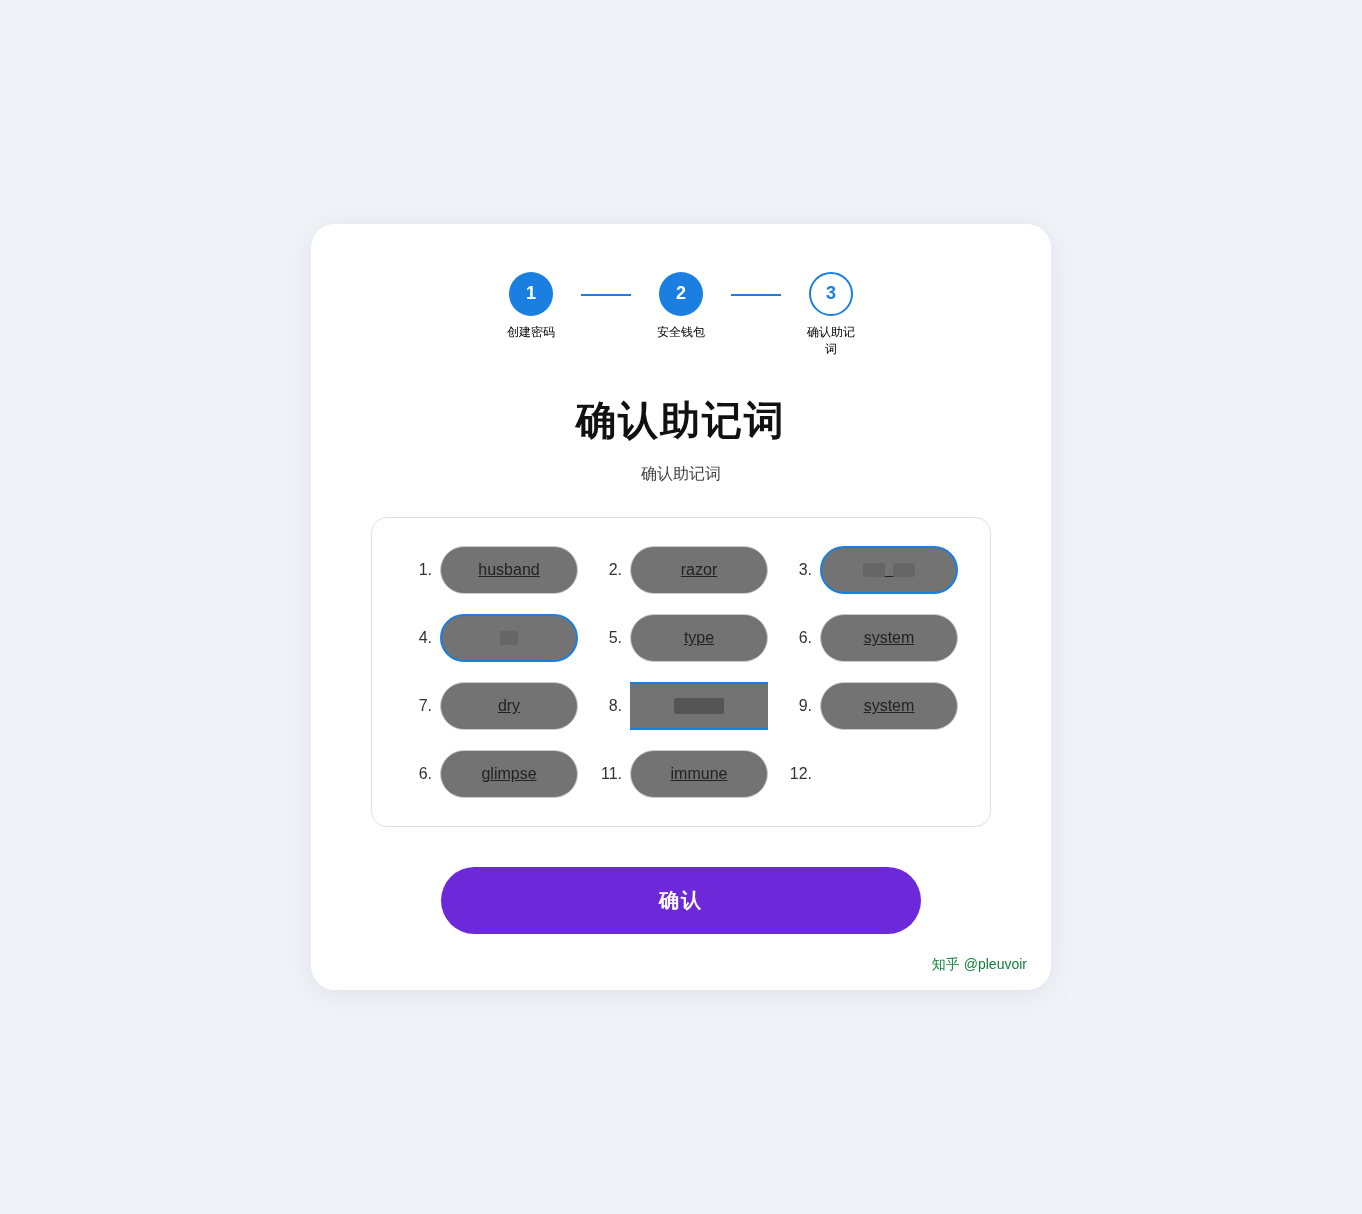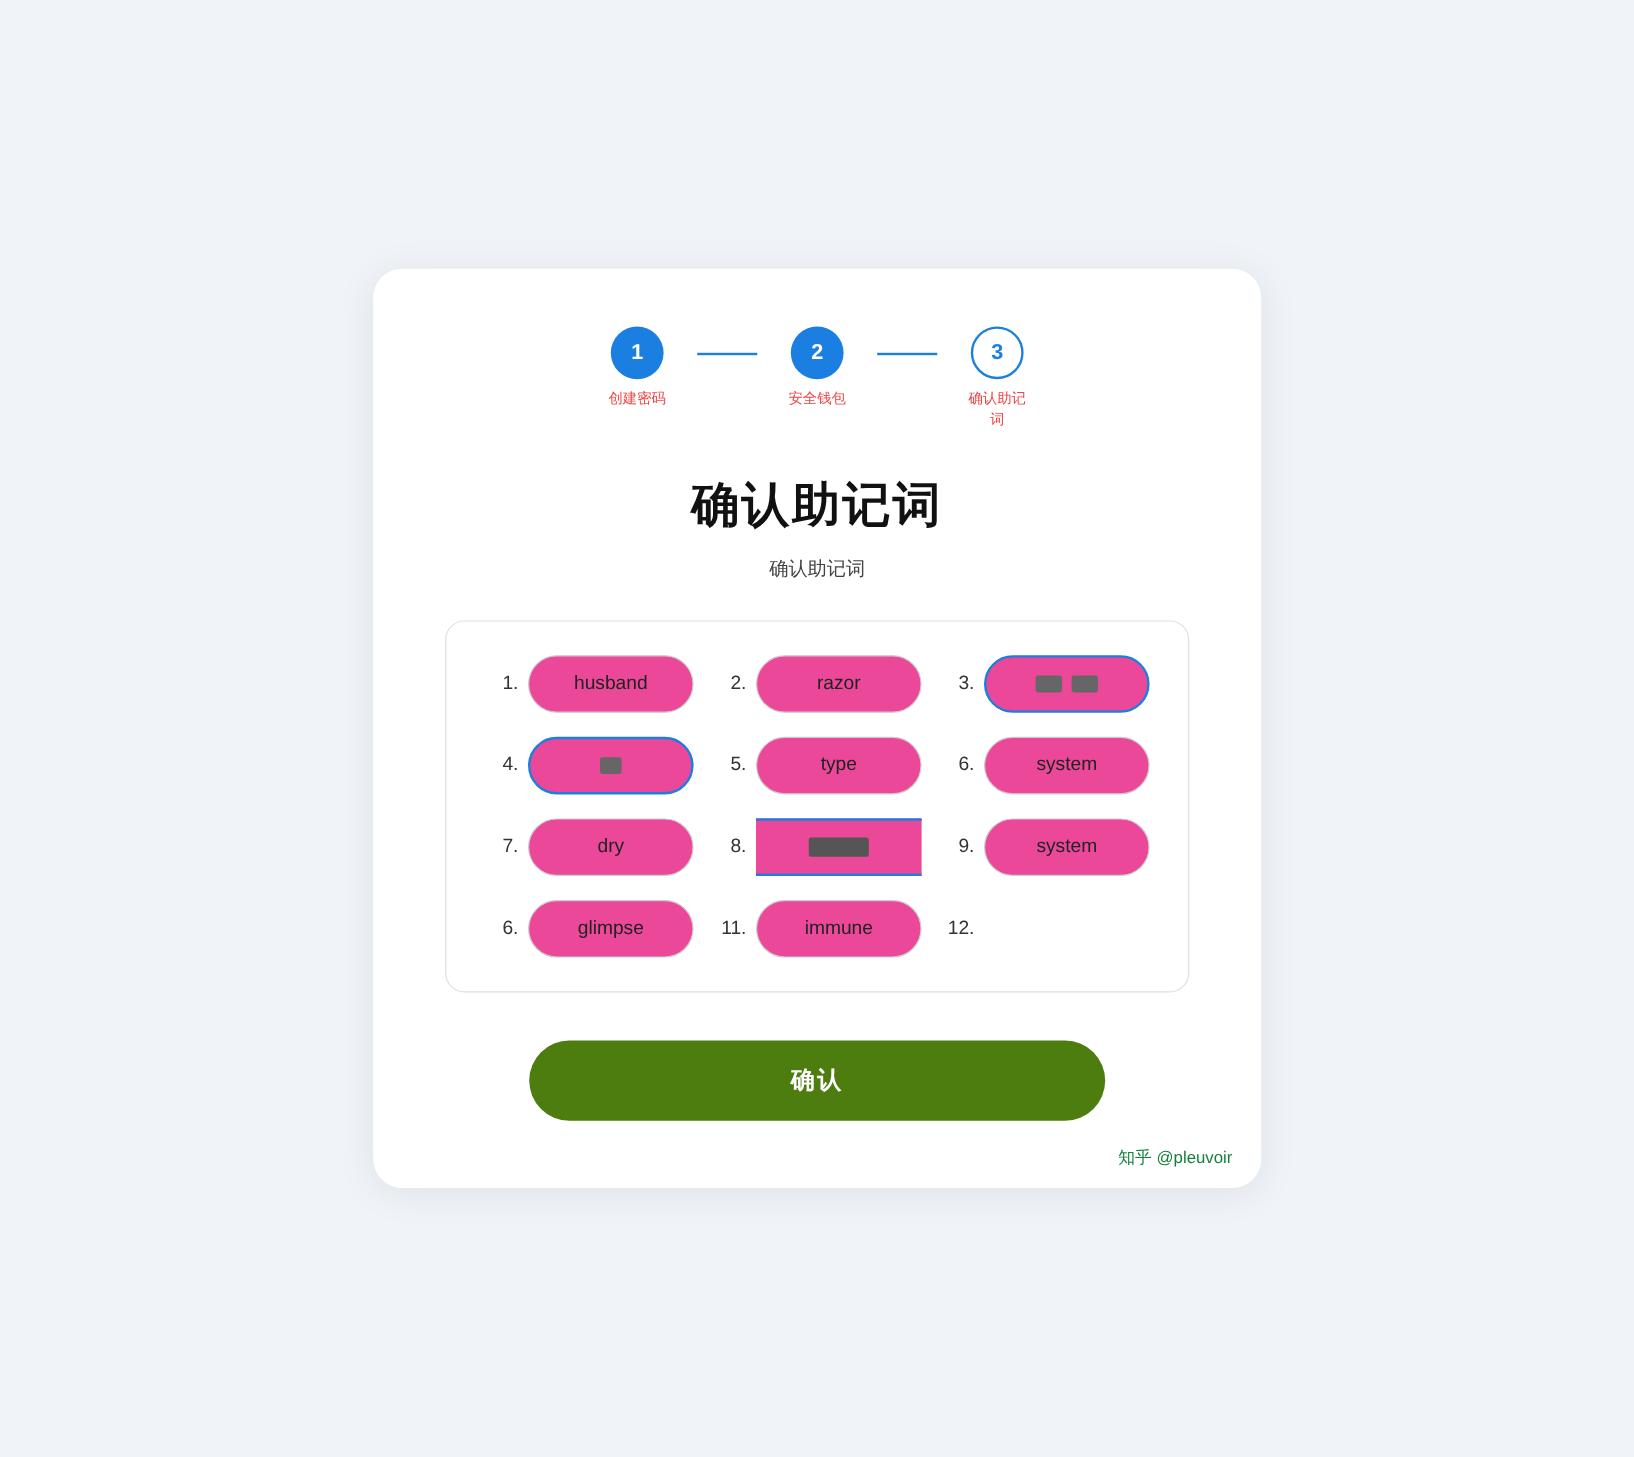--- a/index.html
+++ b/index.html
@@ -57,21 +57,21 @@
     }
 
     .step-circle.outline {
       background: #fff;
       border: 2px solid #1a7fe0;
       color: #1a7fe0;
     }
 
     .step-label {
       font-size: 12px;
-      color: #ef4444;
+      color: #000000;
       text-align: center;
       margin-top: 8px;
       line-height: 1.4;
     }
 
     .step-connector {
       width: 50px;
       height: 2px;
       background: #1a7fe0;
       margin-top: 22px;
@@ -123,48 +123,49 @@
     }
 
     .word-pill {
       flex: 1;
       border: 1.5px solid #ccc;
       border-radius: 50px;
       padding: 12px 18px;
       font-size: 16px;
       text-align: center;
       color: #222;
-      background: #ec4899;
+      background: #737373;
       cursor: pointer;
       user-select: none;
       position: relative;
       min-height: 48px;
       display: flex;
       align-items: center;
       justify-content: center;
+      text-decoration: underline;
     }
 
     .word-pill.highlighted {
       border: 2.5px solid #1a7fe0;
       border-radius: 50px;
     }
 
     .redact-block {
       display: inline-block;
       background: #666;
       border-radius: 2px;
       height: 14px;
     }
 
     
     .confirm-btn {
       display: block;
       width: 480px;
       margin: 0 auto;
-      background: #4d7c0f;
+      background: #6d28d9;
       color: #fff;
       font-size: 20px;
       font-weight: 600;
       border: none;
       border-radius: 50px;
       padding: 20px;
       cursor: pointer;
       text-align: center;
       letter-spacing: 2px;
     }

